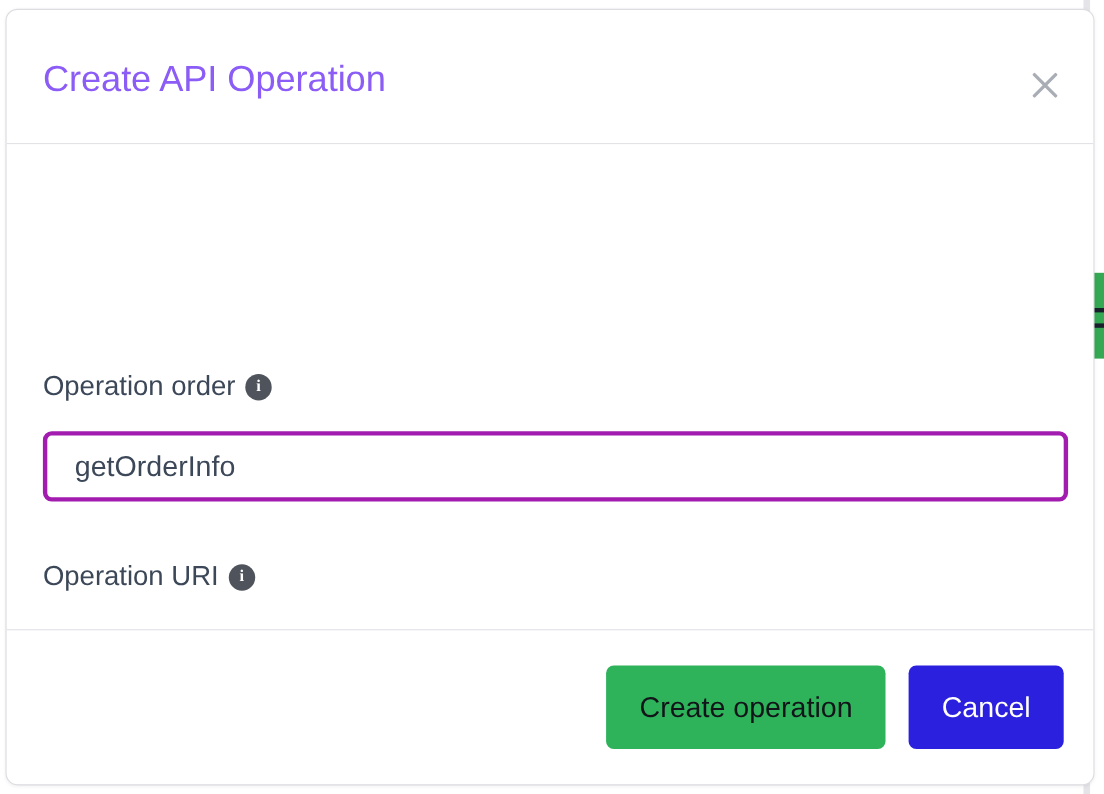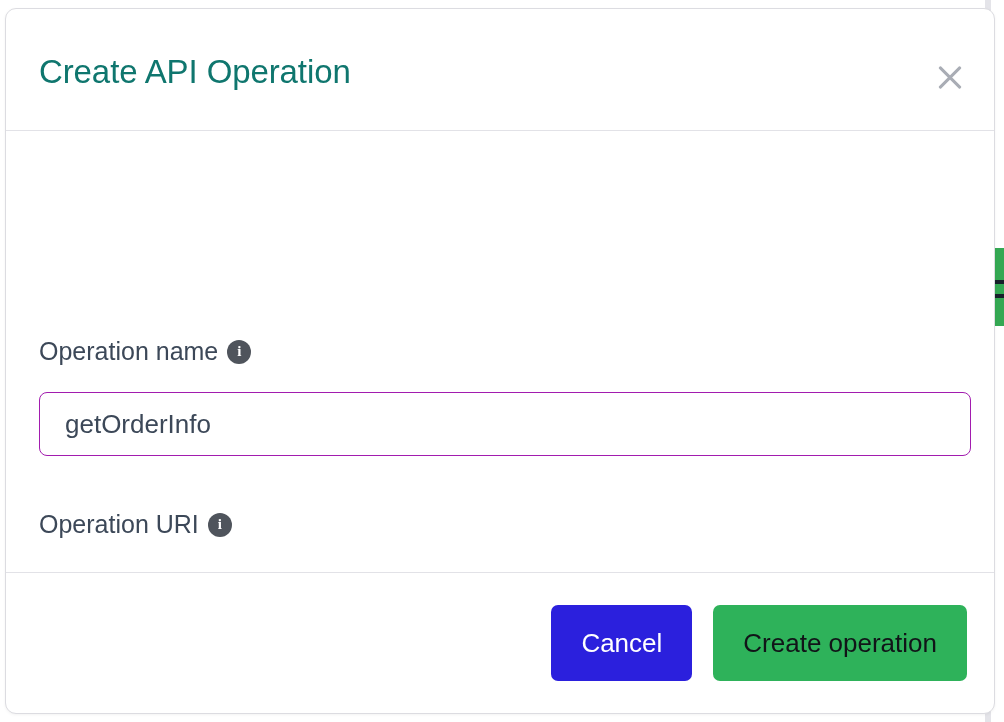--- a/index.html
+++ b/index.html
@@ -83,21 +83,21 @@
     flex: 0 0 122px;
     border-bottom: 1px solid #e2e2e7;
     box-sizing: border-box;
   }
   #dialog-title {
     position: absolute;
     left: 33px;
     top: 44px;
     font-size: 33px;
     font-weight: 400;
-    color: #0f766e;
+    color: #8b5cf6;
     letter-spacing: -0.1px;
     white-space: nowrap;
   }
   #close-button {
     position: absolute;
     right: 22px;
     top: 46px;
     width: 44px;
     height: 44px;
     background: none;
@@ -154,21 +154,21 @@
     padding-bottom: 1px;
     box-sizing: border-box;
   }
 
   .text-input {
     position: absolute;
     box-sizing: border-box;
     width: 932px;
     height: 64px;
     border-radius: 8px;
-    border: 1px solid #a21caf;
+    border: 4px solid #a21caf;
     background: #ffffff;
     font-family: "Liberation Sans", sans-serif;
     font-size: 26px;
     color: #3c4858;
     padding: 0 25px;
     outline: none;
   }
   .text-input::placeholder { color: #9aa0a8; }
 
   .text-input.focused {
@@ -229,32 +229,32 @@
     <div id="dialog-title">Create API Operation</div>
     <button id="close-button">
       <span class="x-bar a"></span>
       <span class="x-bar b"></span>
     </button>
   </div>
 
   <div id="modal-body">
 
     <div class="field-label" id="label-operation-name">
-      <span class="label-text">Operation name</span>
+      <span class="label-text">Operation order</span>
       <span class="info-icon">i</span>
     </div>
 
     <input class="text-input" id="input-operation-name" type="text" value="getOrderInfo" style="">
 
     <div class="field-label" id="label-operation-uri">
       <span class="label-text">Operation URI</span>
       <span class="info-icon">i</span>
     </div>
 
 
   </div>
 
   <div id="modal-footer">
+    <button class="btn" id="btn-create-operation">Create operation</button>
     <button class="btn" id="btn-cancel">Cancel</button>
-    <button class="btn" id="btn-create-operation">Create operation</button>
   </div>
 
 </div>
 
 </body></html>

